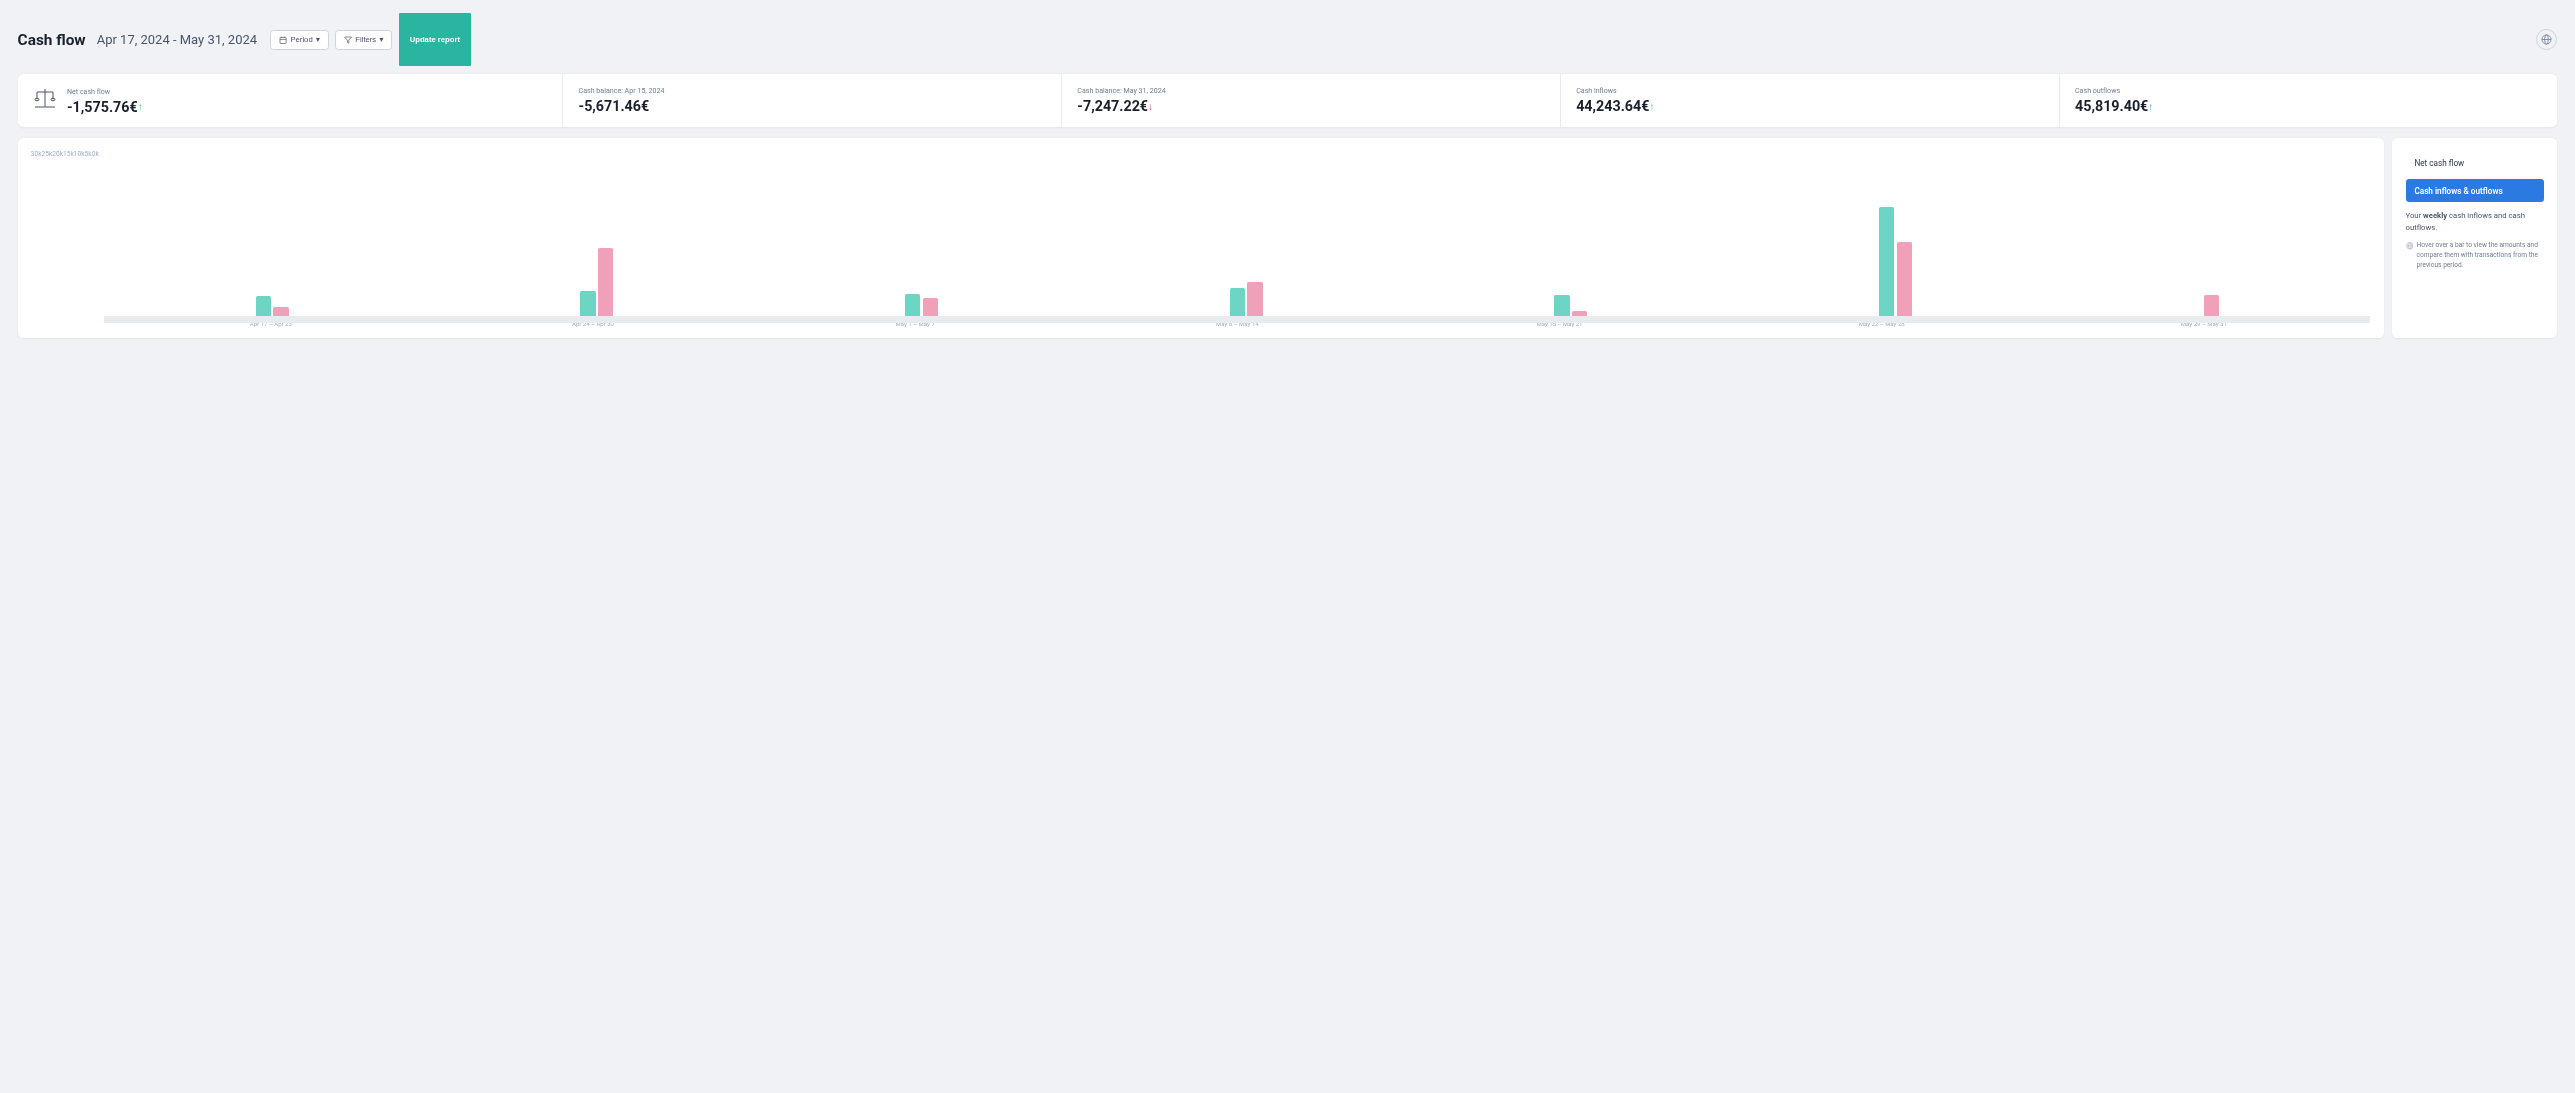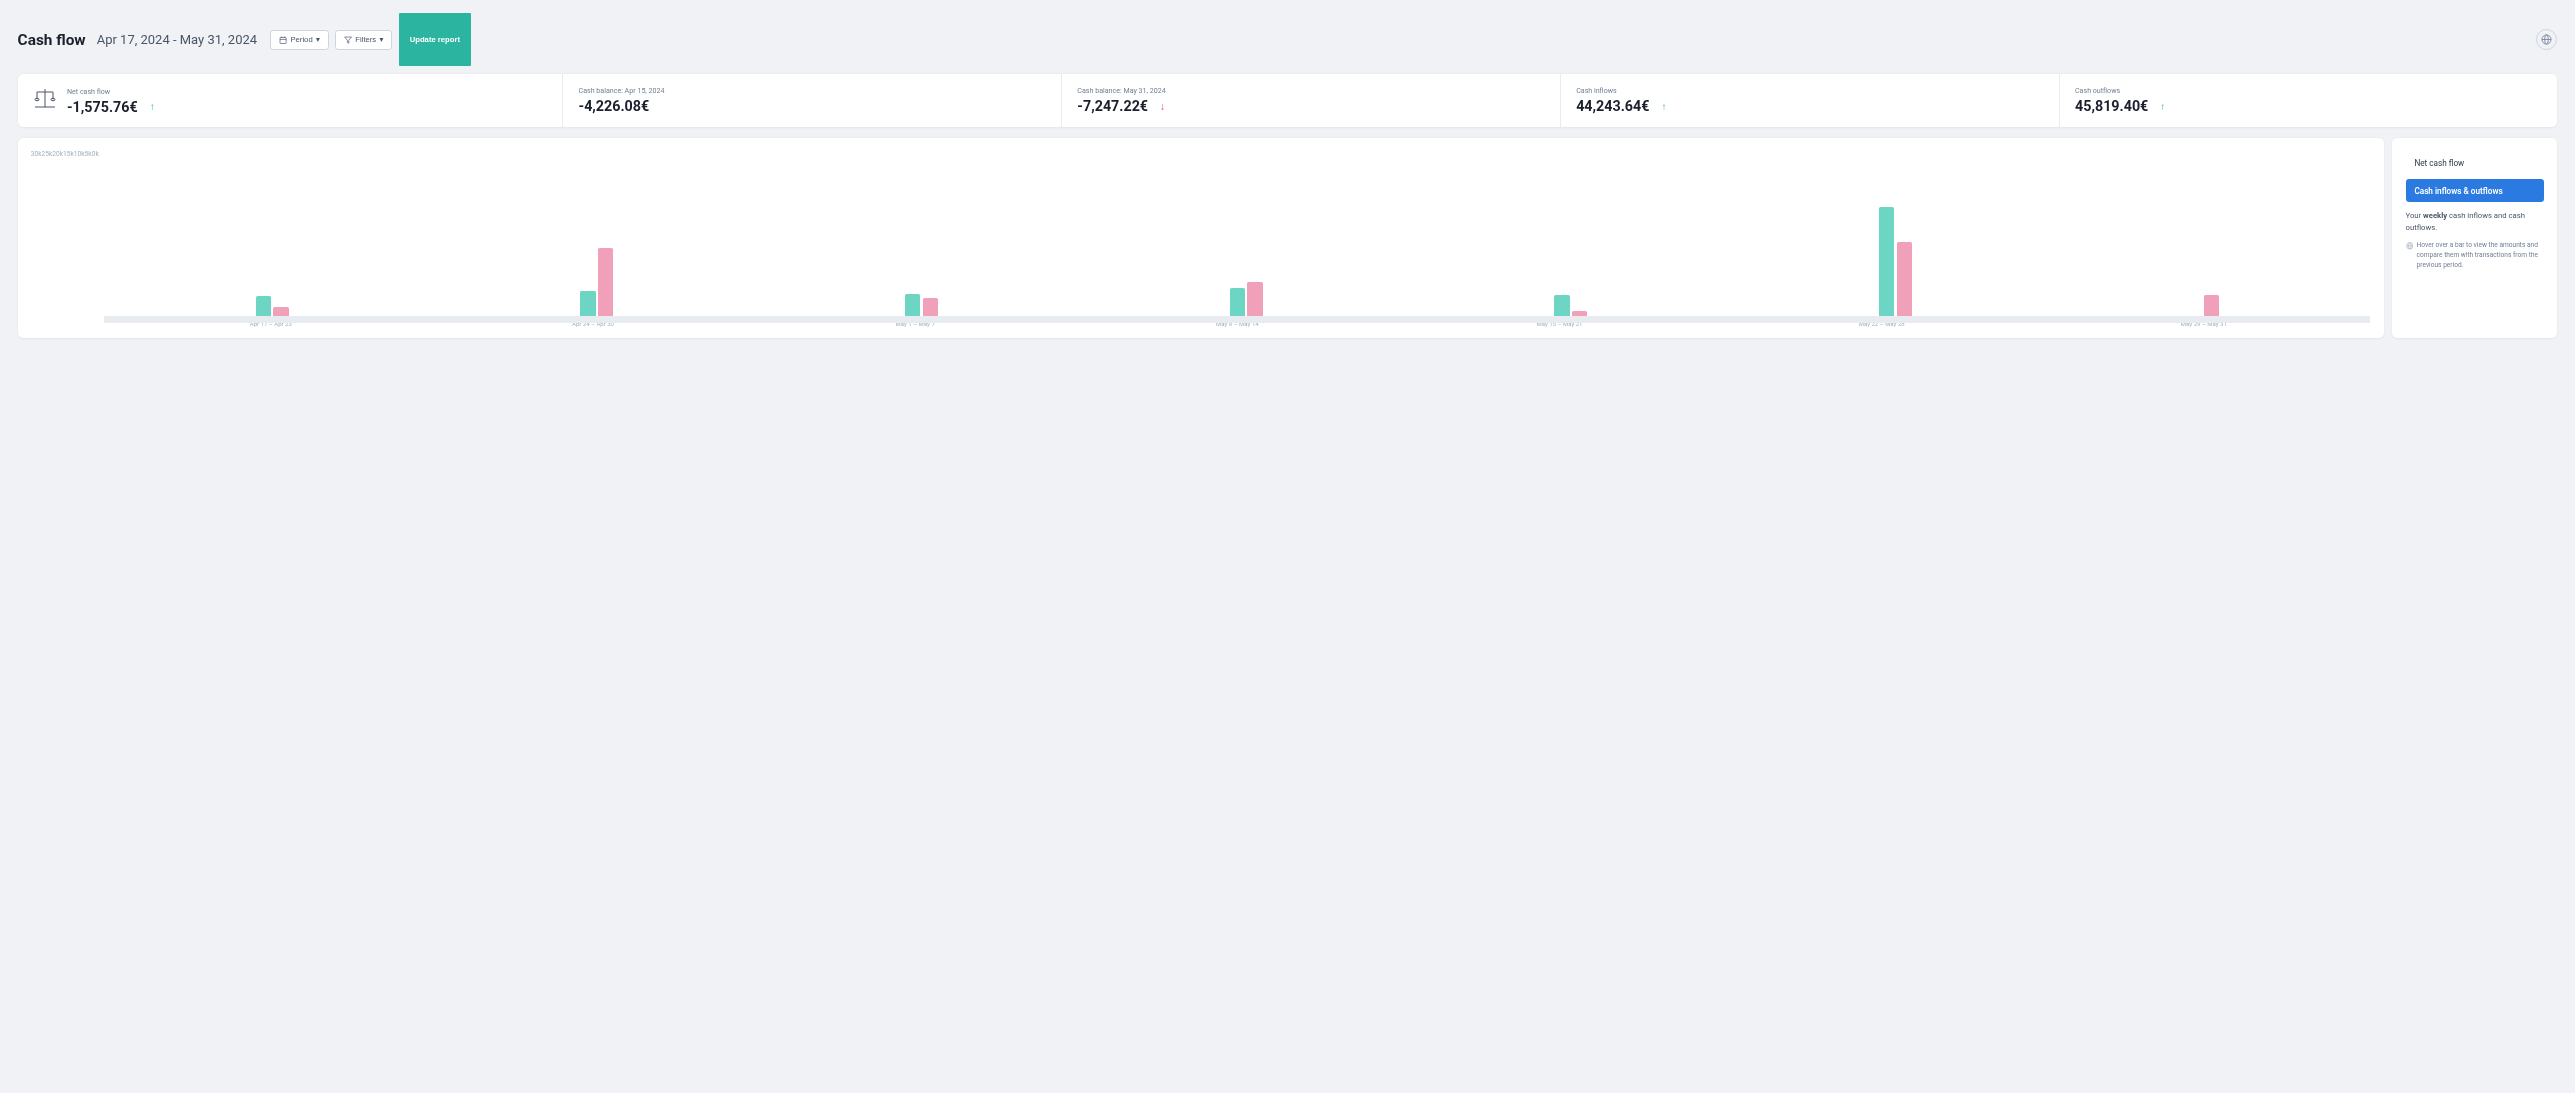--- a/index.html
+++ b/index.html
@@ -100,21 +100,21 @@
       font-size: 7.1px;
       color: #718096;
       margin-bottom: 3.3px;
     }
     .card-value {
       font-size: 14.3px;
       font-weight: 700;
       color: #1a202c;
       display: flex;
       align-items: center;
-      gap: 12px;
+      gap: 0;
     }
     .arrow-up {
       color: #2bb5a0;
       font-size: 10px;
     }
     .arrow-down {
       color: #e53e3e;
       font-size: 10px;
     }
 
@@ -299,21 +299,21 @@
       <div class="card-value">
         <span>-1,575.76€</span>
         <span class="arrow-up">↑</span>
       </div>
     </div>
   </div>
 
   <div class="summary-card">
     <div class="card-label">Cash balance: Apr 15, 2024</div>
     <div class="card-value">
-      <span>-4,226.08€</span>
+      <span>-5,671.46€</span>
     </div>
   </div>
 
   <div class="summary-card">
     <div class="card-label">Cash balance: May 31, 2024</div>
     <div class="card-value">
       <span>-7,247.22€</span>
       <span class="arrow-down">↓</span>
     </div>
   </div>

